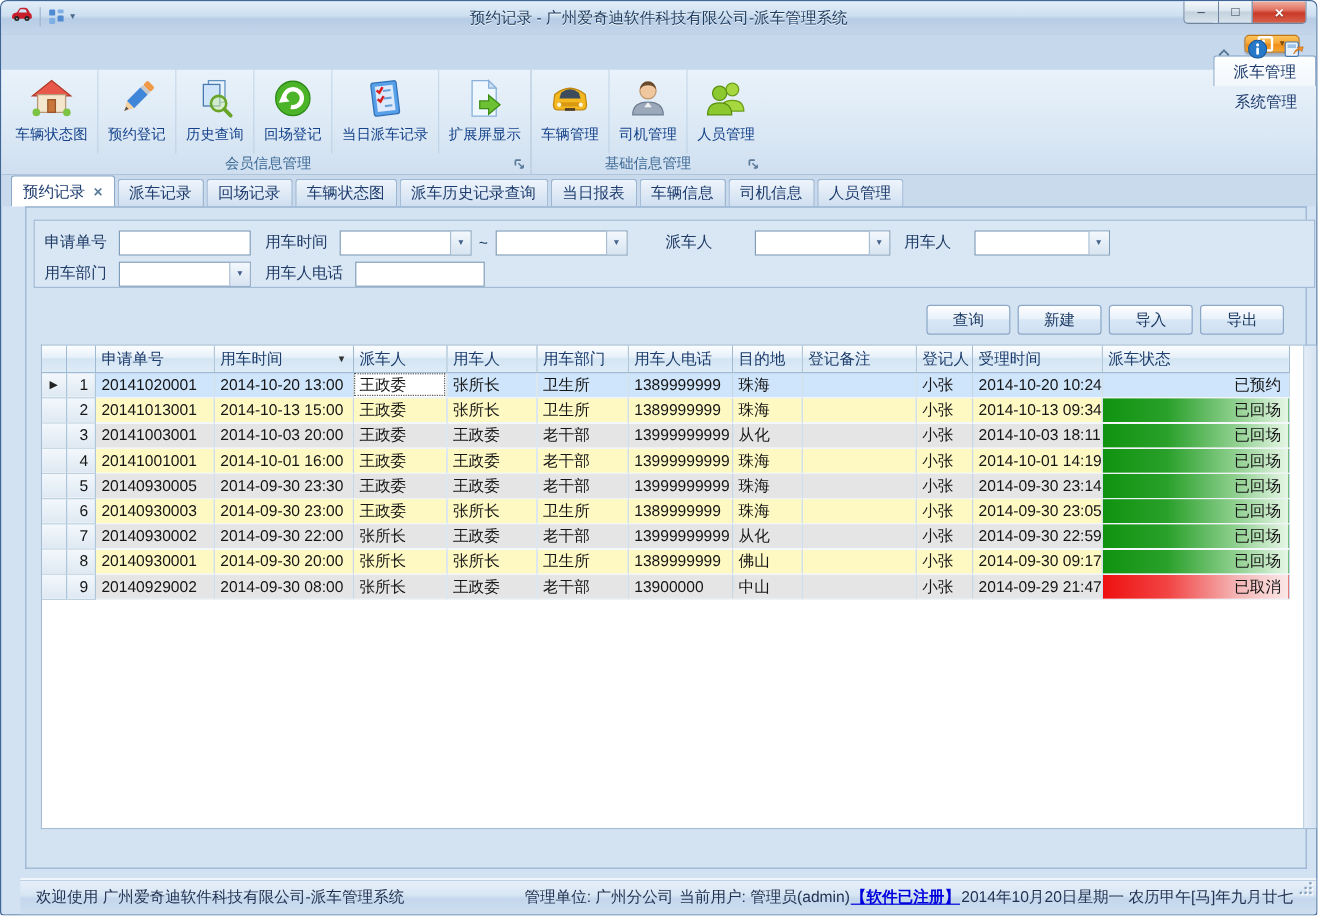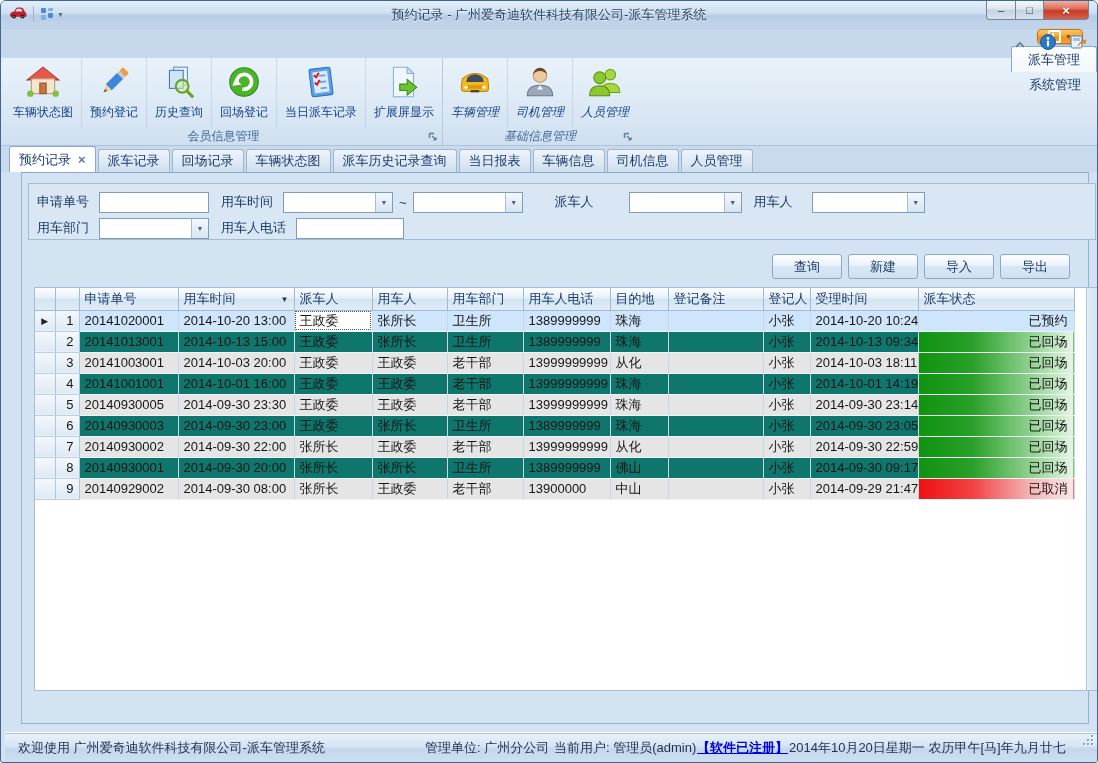--- a/index.html
+++ b/index.html
@@ -51,21 +51,21 @@
     border-radius:3px 3px 0 0; height:26px; line-height:26px;
   }
   .tabrow-right { position:absolute; right:10px; bottom:4px; display:flex; align-items:center; gap:14px; }
   
   .ribbon {
     height:88px; display:flex; padding-left:4px;
     background:linear-gradient(#e9f2fa 0%, #dcE9f5 55%, #cfdff0 100%);
     border-bottom:1px solid #aec4da;
   }
   .rgroup { display:flex; flex-direction:column; }
-  .rgroup + .rgroup { border-left:1px solid #b6c8dc;font-style:italic; }
+  .rgroup + .rgroup { border-left:1px solid #b6c8dc; }
   .rbtns { flex:1; display:flex; align-items:stretch; }
   .rbtn {
     display:flex; flex-direction:column; align-items:center; justify-content:flex-start;
     padding:4px 8px 0 8px; min-width:54px;
   }
   .rbtn + .rbtn { border-left:1px solid rgba(165,190,215,.45); }
   .rbtn .ricon { height:40px; display:flex; align-items:center; justify-content:center; }
   .rbtn .rlabel { font-size:12px; color:#15428b; white-space:nowrap; margin-top:2px; }
   .rglabel { height:17px; position:relative; display:flex; align-items:center; justify-content:center;
     font-size:12px; color:#3e6a96; }
@@ -114,41 +114,41 @@
   }
   .grid td {
     height:21px; padding:0 5px; white-space:nowrap; overflow:hidden; color:#151515;
     border-right:1px solid #c6d8e6; border-bottom:1px solid #eef3f7;
   }
   .grid td.ind, .grid td.num {
     background:linear-gradient(#f3f8fc,#dfe9f3); border-right:1px solid #aec6da; border-bottom:1px solid #bcd0e0;
   }
   .grid td.ind { text-align:center; font-size:9px; color:#222; padding:0; }
   .grid td.num { text-align:right; }
-  tr.cyan td.data { background:#0f766e; }
+  tr.cyan td.data { background:#fef9c3; }
   tr.cream td.data { background:#e5e5e5; }
   tr.sel td.data { background:#cfe5fb; }
   td.focused { background:#fff !important; outline:1px dotted #555; outline-offset:-2px; }
   td.status { text-align:right; padding-right:6px; }
   td.status.returned { background:linear-gradient(90deg,#0f930f 0%,#2aa02a 35%,#90d090 72%,#e6f6e6 100%) !important; }
   td.status.cancelled { background:linear-gradient(90deg,#ee1010 0%,#f24343 35%,#f4b4b4 72%,#fbe7e7 100%) !important; }
   .sortarrow { position:absolute; right:5px; top:7px; font-size:8px; color:#333; }
   
   .page-footer { position:absolute; left:6px; right:6px; top:528px; height:26px; display:flex; align-items:center; }
   .summary { margin-left:26px; font-size:13px; color:#1a1a1a; }
   .pager { margin-left:auto; display:flex; align-items:center; gap:5px; margin-right:12px; }
   .pgbtn { min-width:27px; height:21px; padding:0 4px; border:1px solid #8fb0cc; border-radius:3px; font-size:12px;
     color:#44618a; background:linear-gradient(#f6fafd,#dce9f5); display:flex; align-items:center; justify-content:center; }
   .pgbtn.dim { color:#a4b8c9; }
   .pagebox { width:28px; height:21px; border:1px solid #7f9db9; background:#fff; font-size:12px; color:#111;
     display:flex; align-items:center; padding-left:4px; }
   .pgexport { height:22px; width:auto; padding:0 10px; margin-left:4px; }
   
   .statusbar {
-    position:absolute; left:4px; right:0; bottom:0; height:30px;
+    position:absolute; left:16px; right:0; bottom:0; height:30px;
     background:linear-gradient(#e9f1fa 0%, #d7e5f3 45%, #c3d7ec 55%, #cfdff0 100%);
     border-top:1px solid #fff; box-shadow:inset 0 1px 0 #aec4da; font-size:13px; color:#1f3050;
   }
   .statusbar span { position:absolute; top:0; line-height:30px; white-space:nowrap; }
   .sb-welcome { left:13px; }
   .sb-org { left:420px; }
   .sb-user { left:549px; }
   .sb-license { left:692px; color:#0000dd; font-weight:bold; text-decoration:underline; }
   .sb-date { left:784px; }
   .grip { position:absolute; right:4px; bottom:4px; width:12px; height:12px; }

